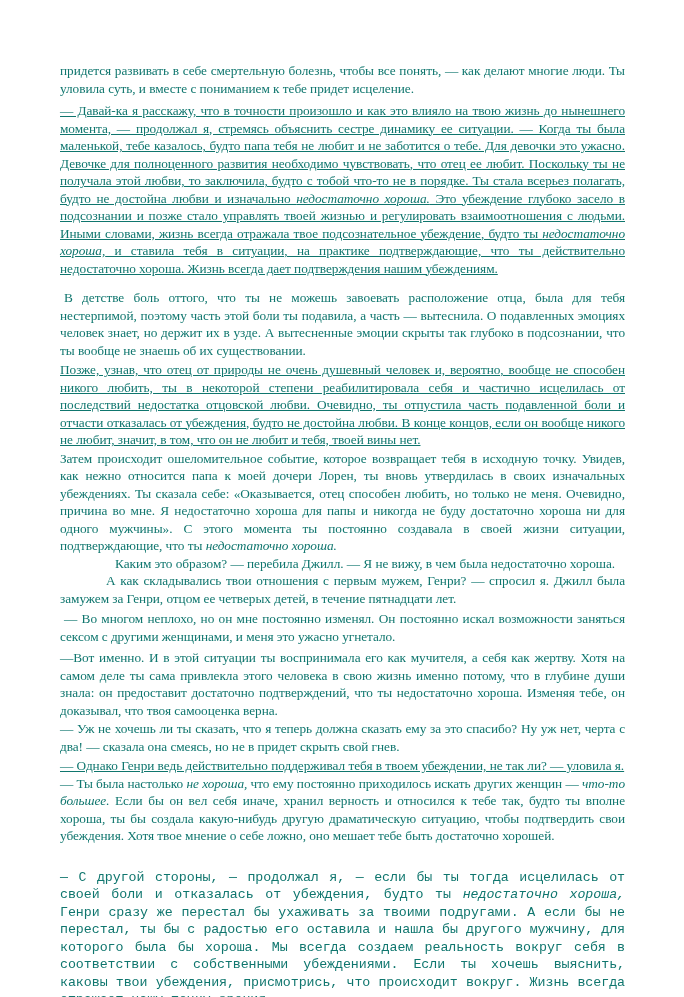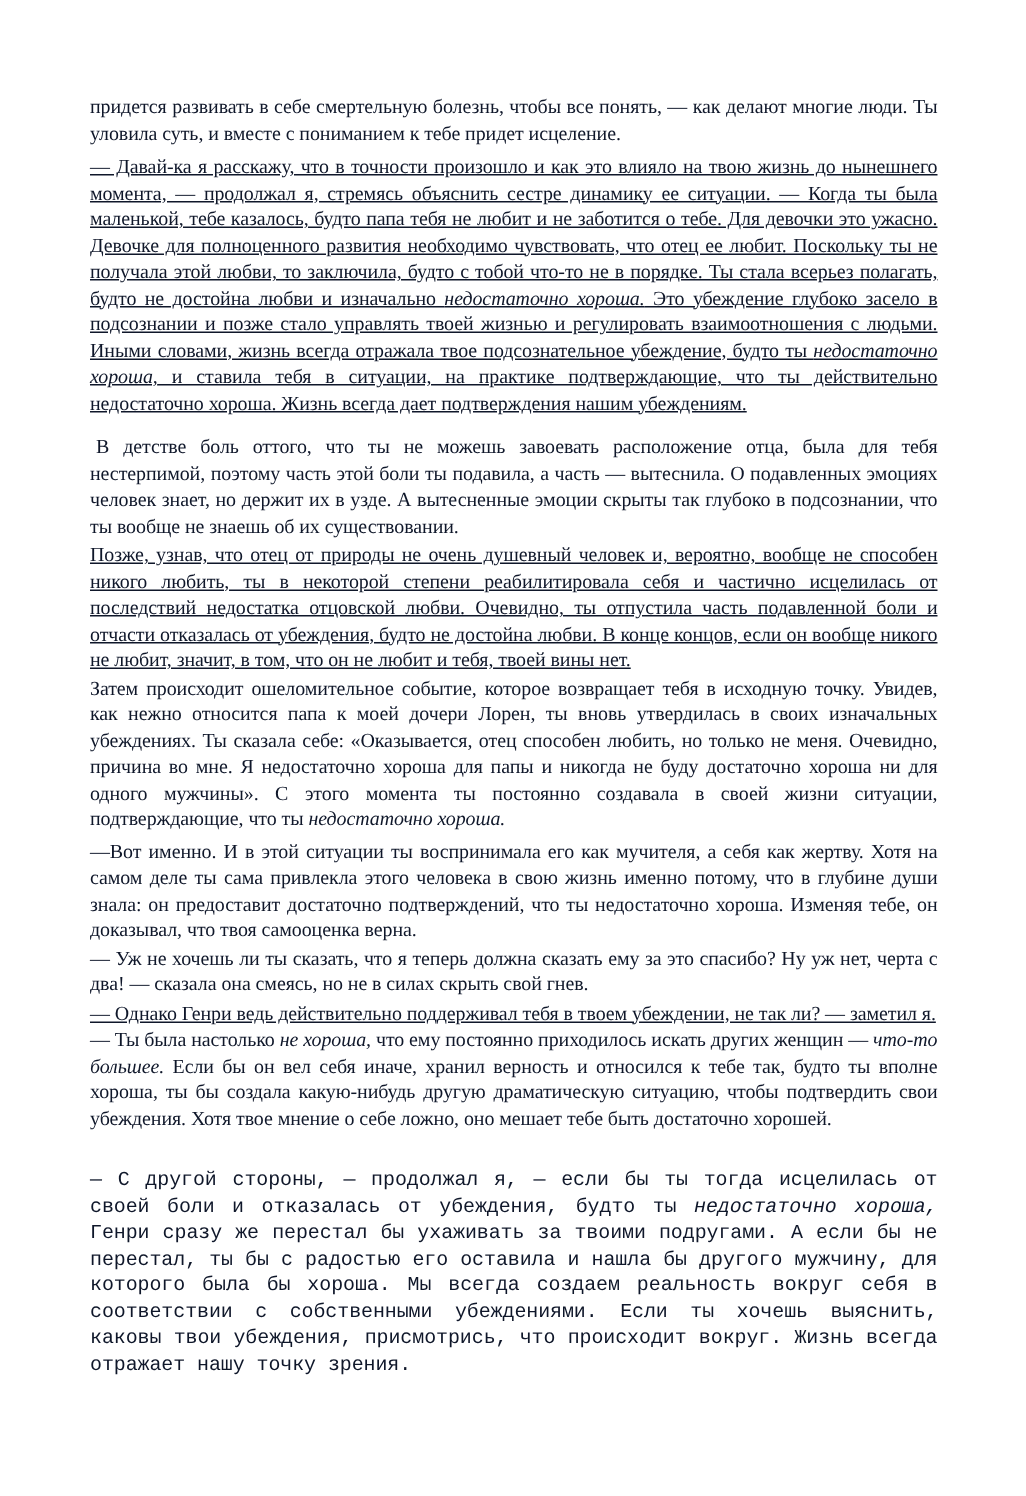--- a/index.html
+++ b/index.html
@@ -7,21 +7,21 @@
     padding: 0;
     background: #ffffff;
   }
   .page {
     position: relative;
     width: 684px;
     height: 997px;
     background: #ffffff;
     overflow: hidden;
     font-family: "Liberation Serif", "DejaVu Serif", serif;
-    color: #0f172a;
+    color: #0f766e;
   }
   .text-block {
     position: absolute;
     left: 60px;
     top: 62px;
     width: 565px;
     font-size: 13.3px;
     line-height: 17.5px;
     text-align: justify;
     letter-spacing: -0.05px;
@@ -47,19 +47,22 @@
 </head>
 <body>
 
 <div class="page">
   <div class="text-block" id="text-block">
       <p><span>придется развивать в себе смертельную болезнь, чтобы все понять, — как делают многие люди. Ты уловила суть, и вместе с пониманием к тебе придет исцеление.</span></p>
       <p class="g5"><span>— Давай-ка я расскажу, что в точности произошло и как это влияло на твою жизнь до нынешнего момента, — продолжал я, стремясь объяснить сестре динамику ее ситуации. — Когда ты была маленькой, тебе казалось, будто папа тебя не любит и не заботится о тебе. Для девочки это ужасно. Девочке для полноценного развития необходимо чувствовать, что отец ее любит. Поскольку ты не получала этой любви, то заключила, будто с тобой что-то не в порядке. Ты стала всерьез полагать, будто не достойна любви и изначально </span><span class="it">недостаточно хороша.</span><span> Это убеждение глубоко засело в подсознании и позже стало управлять твоей жизнью и регулировать взаимоотношения с людьми. Иными словами, жизнь всегда отражала твое подсознательное убеждение, будто ты </span><span class="it">недостаточно хороша,</span><span> и ставила тебя в ситуации, на практике подтверждающие, что ты действительно недостаточно хороша. Жизнь всегда дает подтверждения нашим убеждениям.</span></p>
       <p class="g12 tiny-indent"><span>В детстве боль оттого, что ты не можешь завоевать расположение отца, была для тебя нестерпимой, поэтому часть этой боли ты подавила, а часть — вытеснила. О подавленных эмоциях человек знает, но держит их в узде. А вытесненные эмоции скрыты так глубоко в подсознании, что ты вообще не знаешь об их существовании.</span></p>
       <p class="g2"><span>Позже, узнав, что отец от природы не очень душевный человек и, вероятно, вообще не способен никого любить, ты в некоторой степени реабилитировала себя и частично исцелилась от последствий недостатка отцовской любви. Очевидно, ты отпустила часть подавленной боли и отчасти отказалась от убеждения, будто не достойна любви. В конце концов, если он вообще никого не любит, значит, в том, что он не любит и тебя, твоей вины нет.</span></p>
       <p class="g1"><span>Затем происходит ошеломительное событие, которое возвращает тебя в исходную точку. Увидев, как нежно относится папа к моей дочери Лорен, ты вновь утвердилась в своих изначальных убеждениях. Ты сказала себе: «Оказывается, отец способен любить, но только не меня. Очевидно, причина во мне. Я недостаточно хороша для папы и никогда не буду достаточно хороша ни для одного мужчины». С этого момента ты постоянно создавала в своей жизни ситуации, подтверждающие, что ты </span><span class="it">недостаточно хороша.</span></p>
+      <p class="deep-indent"><span>Каким это образом? — перебила Джилл. — Я не вижу, в чем была недостаточно хороша.</span></p>
+      <p class="deep-indent-hang"><span>А как складывались твои отношения с первым мужем, Генри? — спросил я. Джилл была замужем за Генри, отцом ее четверых детей, в течение пятнадцати лет.</span></p>
+      <p class="g3 tiny-indent"><span>— Во многом неплохо, но он мне постоянно изменял. Он постоянно искал возможности заняться сексом с другими женщинами, и меня это ужасно угнетало.</span></p>
       <p class="g4"><span>—Вот именно. И в этой ситуации ты воспринимала его как мучителя, а себя как жертву. Хотя на самом деле ты сама привлекла этого человека в свою жизнь именно потому, что в глубине души знала: он предоставит достаточно подтверждений, что ты недостаточно хороша. Изменяя тебе, он доказывал, что твоя самооценка верна.</span></p>
-      <p class="g1"><span>— Уж не хочешь ли ты сказать, что я теперь должна сказать ему за это спасибо? Ну уж нет, черта с два! — сказала она смеясь, но не в силах скрыть свой гнев.</span></p>
-      <p class="g2"><span>— Однако Генри ведь действительно поддерживал тебя в твоем убеждении, не так ли? — заметил я.</span></p>
+      <p class="g1"><span>— Уж не хочешь ли ты сказать, что я теперь должна сказать ему за это спасибо? Ну уж нет, черта с два! — сказала она смеясь, но не в придет скрыть свой гнев.</span></p>
+      <p class="g2"><span>— Однако Генри ведь действительно поддерживал тебя в твоем убеждении, не так ли? — уловила я.</span></p>
       <p><span>— Ты была настолько </span><span class="it">не хороша,</span><span> что ему постоянно приходилось искать других женщин — </span><span class="it">что-то большее.</span><span> Если бы он вел себя иначе, хранил верность и относился к тебе так, будто ты вполне хороша, ты бы создала какую-нибудь другую драматическую ситуацию, чтобы подтвердить свои убеждения. Хотя твое мнение о себе ложно, оно мешает тебе быть достаточно хорошей.</span></p>
       <p class="g24"><span>— С другой стороны, — продолжал я, — если бы ты тогда исцелилась от своей боли и отказалась от убеждения, будто ты </span><span class="it">недостаточно хороша,</span><span> Генри сразу же перестал бы ухаживать за твоими подругами. А если бы не перестал, ты бы с радостью его оставила и нашла бы другого мужчину, для которого была бы хороша. Мы всегда создаем реальность вокруг себя в соответствии с собственными убеждениями. Если ты хочешь выяснить, каковы твои убеждения, присмотрись, что происходит вокруг. Жизнь всегда отражает нашу точку зрения.</span></p>
     </div>
 </div>
 
 </body></html>

